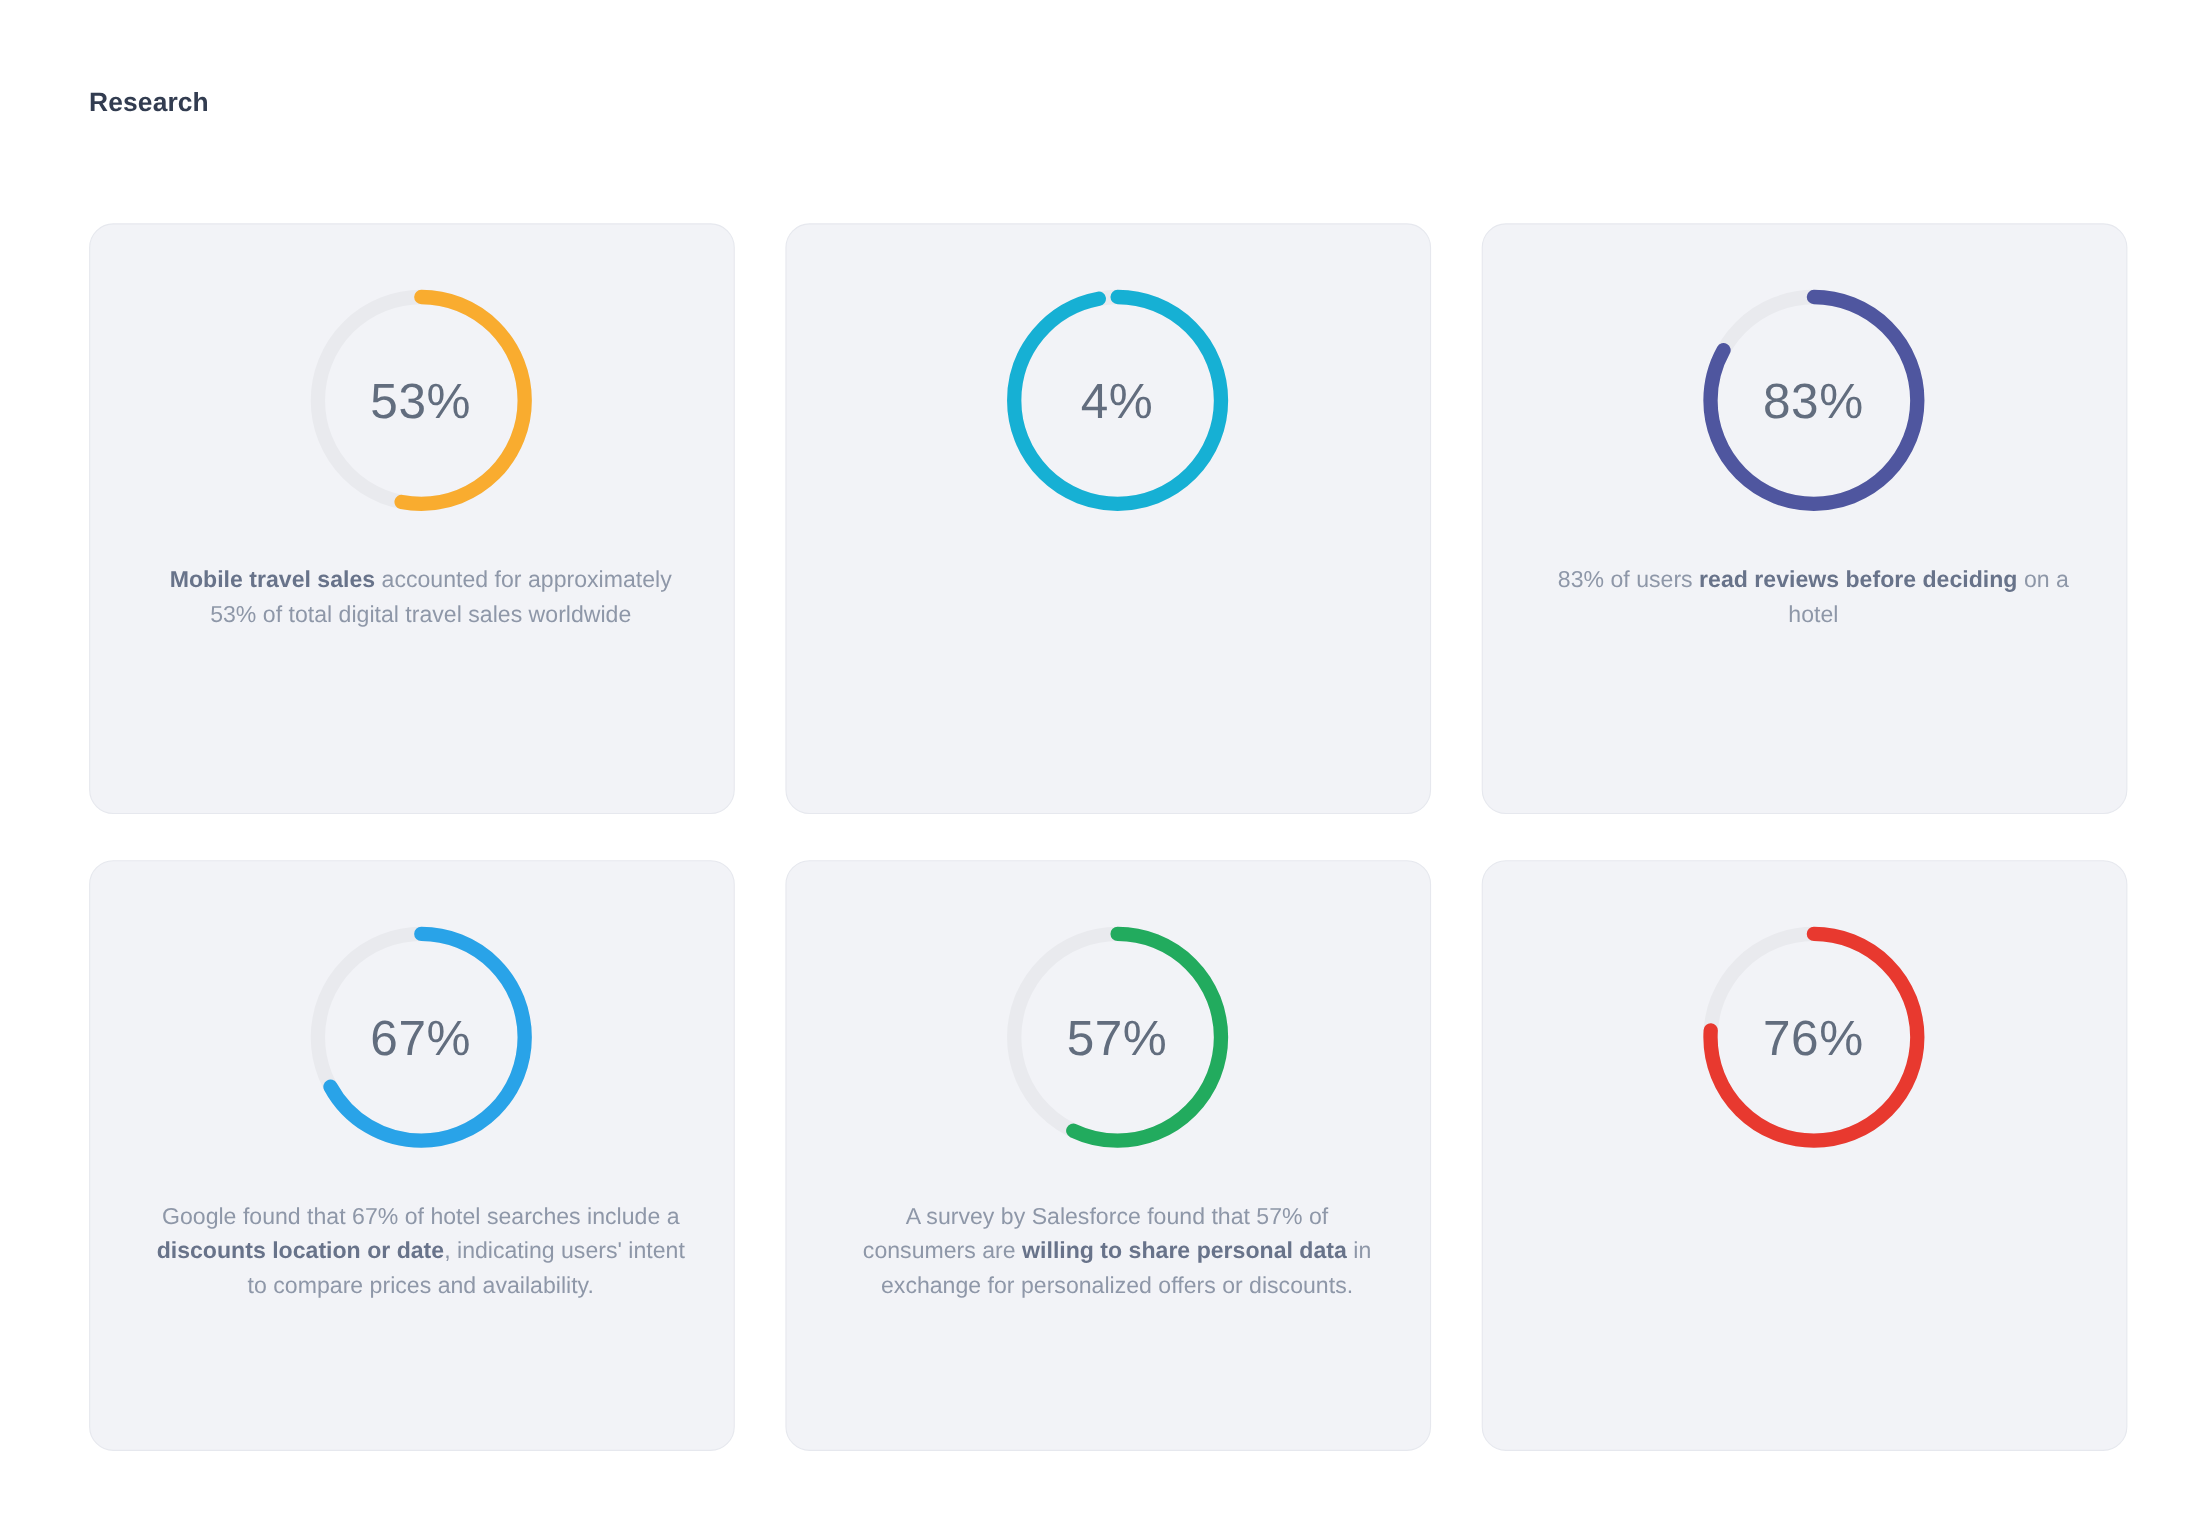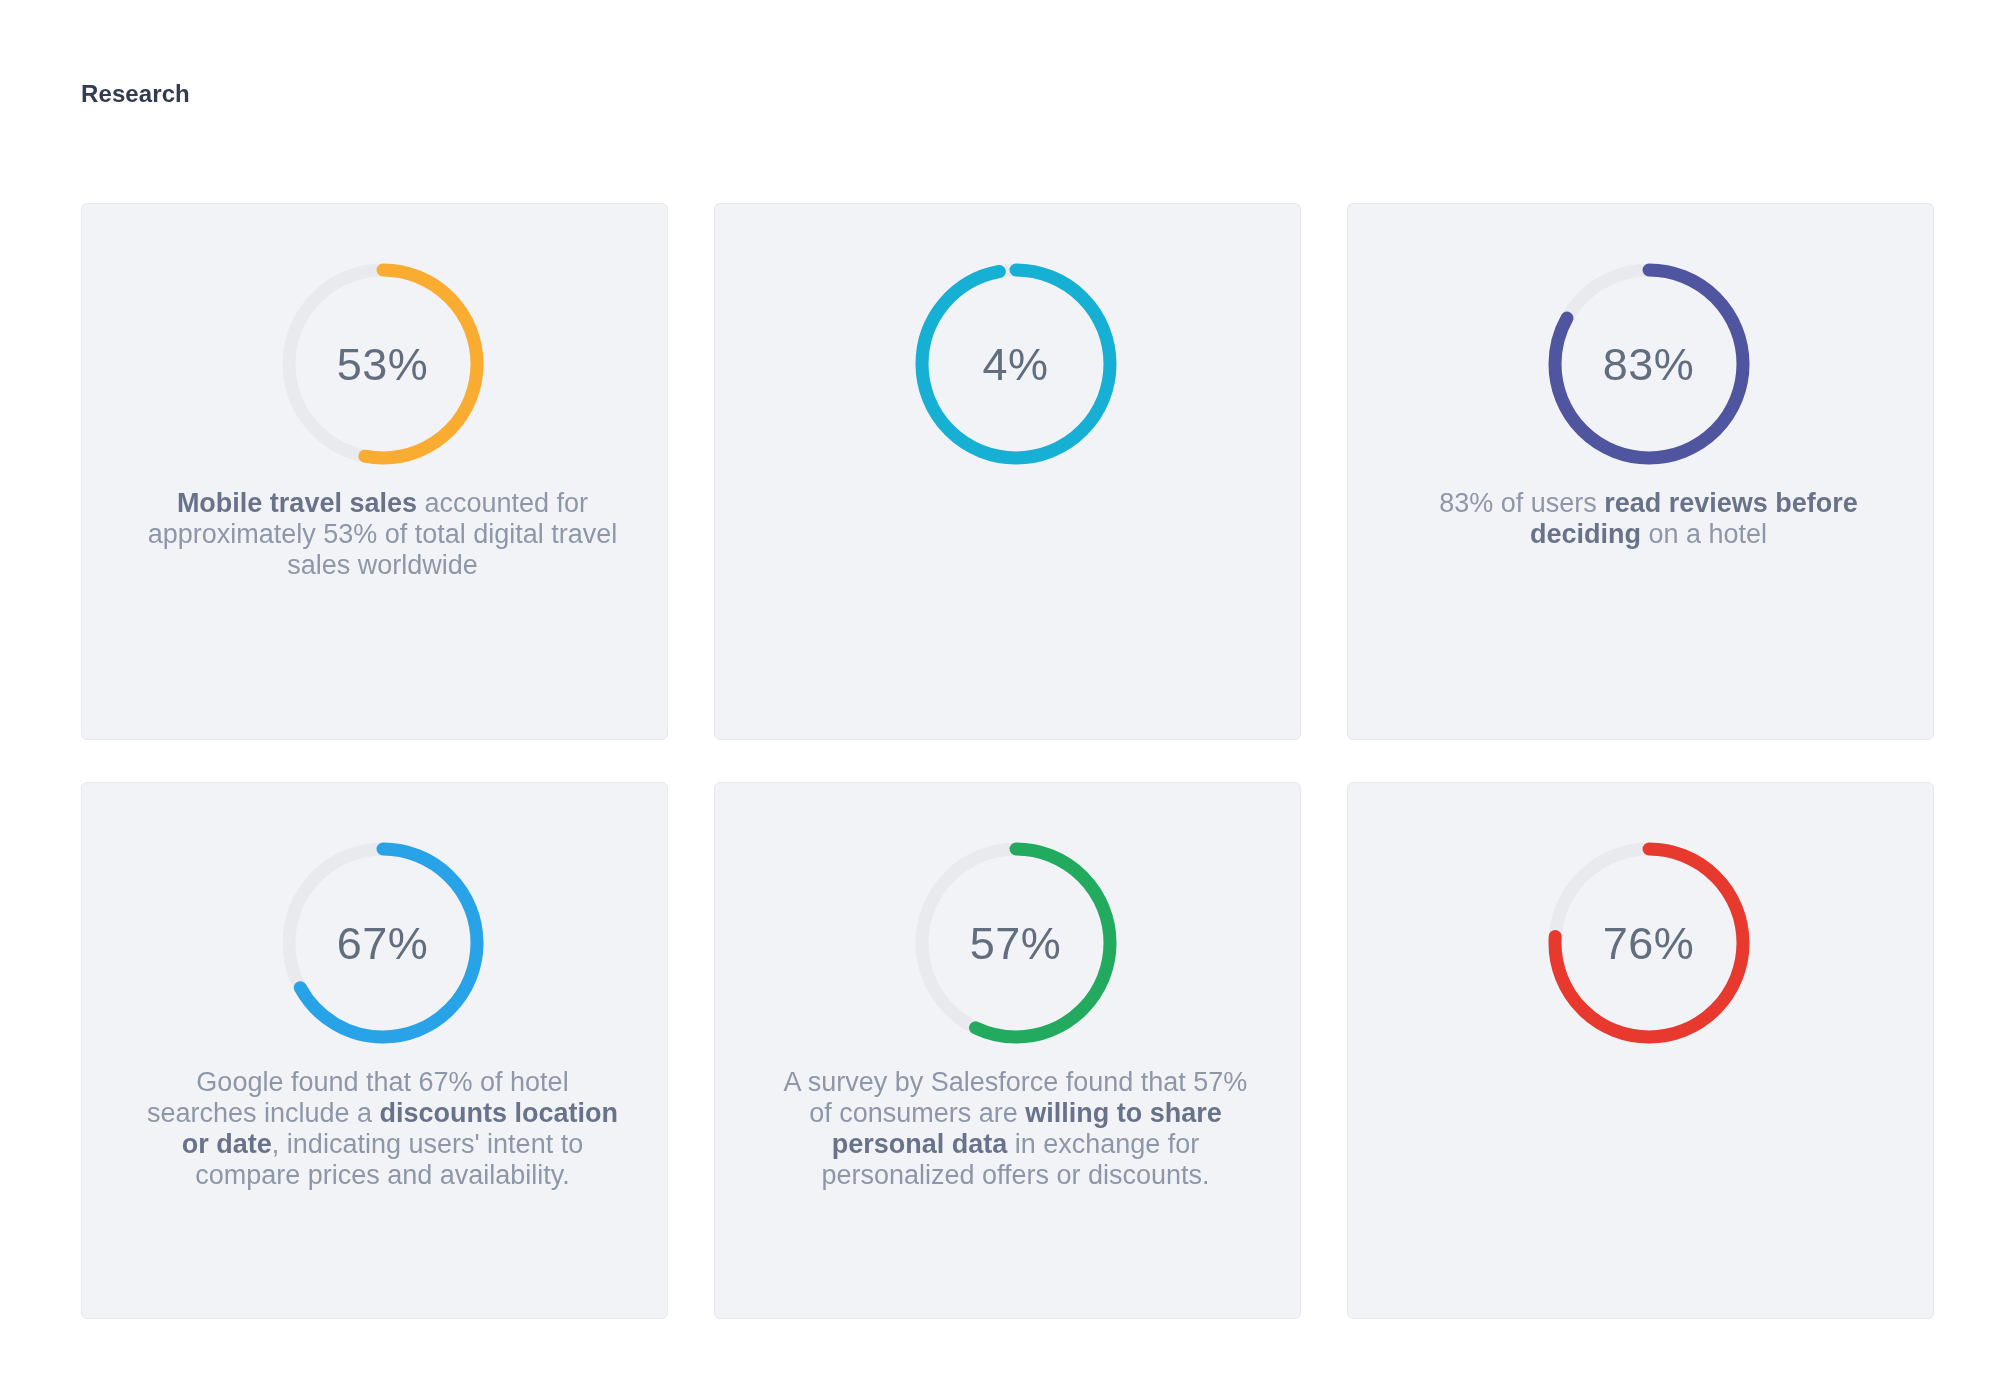--- a/index.html
+++ b/index.html
@@ -40,21 +40,21 @@
     display: grid;
     grid-template-columns: repeat(3, 587px);
     grid-template-rows: 537px 537px;
     column-gap: 46px;
     row-gap: 42px;
   }
 
   .card {
     background: #f2f3f7;
     border: 1px solid #e6e8ee;
-    border-radius: 6px;
+    border-radius: 22px;
     display: flex;
     flex-direction: column;
     align-items: center;
     padding: 52px 40px 0 56px;
   }
 
   .donut-wrap {
     position: relative;
     width: 216px;
     height: 216px;
@@ -87,22 +87,22 @@
     position: relative;
     z-index: 2;
     font-size: 45px;
     font-weight: 400;
     color: #626d7e;
     letter-spacing: 0.5px;
     line-height: 1;
   }
 
   .caption {
-    margin-top: 16px;
-    font-size: 27px;
+    margin-top: 40px;
+    font-size: 21px;
     line-height: 31px;
     text-align: center;
     color: #8e97a8;
     font-weight: 400;
     max-width: 505px;
   }
 
   .caption b {
     font-weight: 700;
     color: #68738a;

